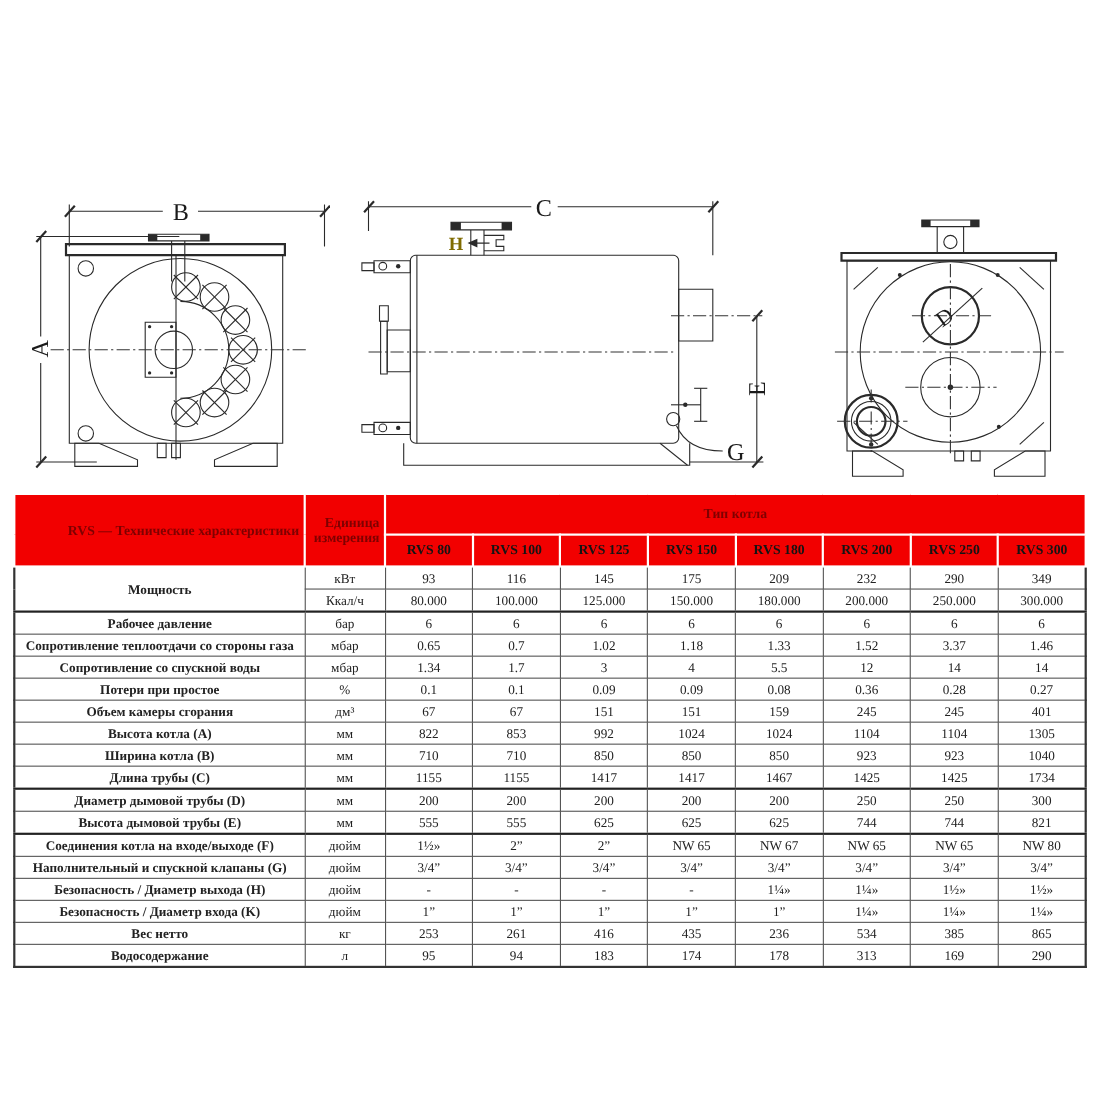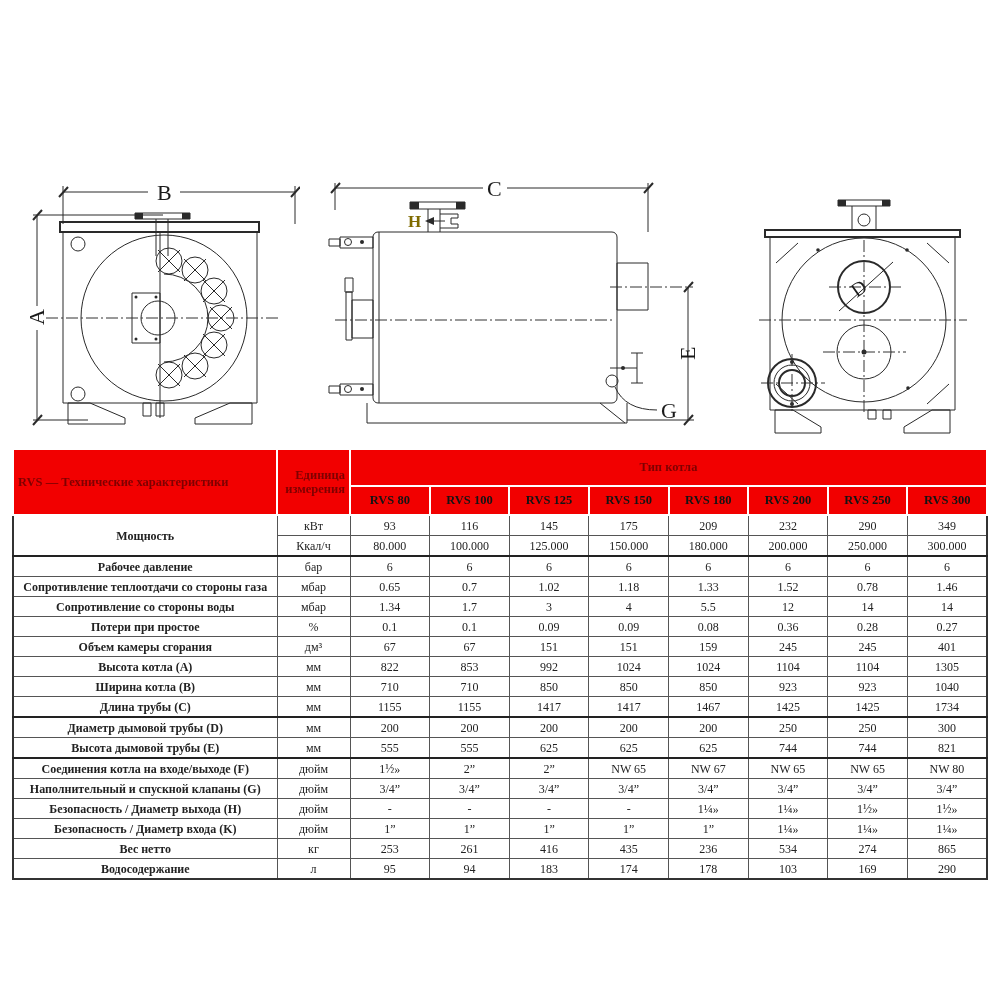--- a/index.html
+++ b/index.html
@@ -5,21 +5,21 @@
   html,body{margin:0;padding:0;background:#fff;}
   .page{position:relative;width:1000px;height:1000px;background:#fff;overflow:hidden;
         font-family:"Liberation Serif",serif;color:#1a1a1a;}
   .drawing{position:absolute;}
   svg line,svg path,svg rect,svg circle,svg polyline,svg polygon{vector-effect:non-scaling-stroke;}
 
   table.spec{position:absolute;left:12px;top:448px;width:976px;border-collapse:collapse;
              table-layout:fixed;border:2px solid #333;}
   table.spec th{background:var(--header_bg);border:2.5px solid #ffffff;
                 font-weight:bold;font-size:12.5px;line-height:1.15;padding:1px 4px;}
-  th.title{color:var(--header_text);text-align:left;height:62px;}
+  th.title{color:var(--header_text);text-align:right;height:62px;}
   th.unitcol{color:var(--header_text);text-align:right;}
   th.typecol{color:var(--header_text);height:31px;}
   th.model{color:var(--model_text);height:24px;text-align:center;}
   table.spec td{border:1px solid #555;font-size:12px;line-height:1;height:17px;
                 padding:1px 3px;text-align:center;color:#222;}
   td.param{text-align:left;padding-left:5px;font-size:12.5px;font-weight:bold;}
   tr.thick-top td{border-top:2px solid #222;margin-top:20px;}
   .dimtext{font-family:"Liberation Serif",serif;font-size:22px;fill:#1a1a1a;}
   .dd{stroke:#333;stroke-width:1;stroke-dasharray:12 3 2 3;fill:none;}
   .ln{stroke:#2a2a2a;stroke-width:1;fill:none;}
@@ -287,25 +287,25 @@
         </tr>
         <tr>
           <td class="param">Сопротивление теплоотдачи со стороны газа</td>
           <td>мбар</td>
           <td>0.65</td>
           <td>0.7</td>
           <td>1.02</td>
           <td>1.18</td>
           <td>1.33</td>
           <td>1.52</td>
-          <td>0.78</td>
+          <td>3.37</td>
           <td>1.46</td>
         </tr>
         <tr>
-          <td class="param">Сопротивление со стороны воды</td>
+          <td class="param">Сопротивление со спускной воды</td>
           <td>мбар</td>
           <td>1.34</td>
           <td>1.7</td>
           <td>3</td>
           <td>4</td>
           <td>5.5</td>
           <td>12</td>
           <td>14</td>
           <td>14</td>
         </tr>
@@ -443,31 +443,31 @@
         </tr>
         <tr>
           <td class="param">Вес нетто</td>
           <td>кг</td>
           <td>253</td>
           <td>261</td>
           <td>416</td>
           <td>435</td>
           <td>236</td>
           <td>534</td>
-          <td>274</td>
+          <td>385</td>
           <td>865</td>
         </tr>
         <tr>
           <td class="param">Водосодержание</td>
           <td>л</td>
           <td>95</td>
           <td>94</td>
           <td>183</td>
           <td>174</td>
           <td>178</td>
-          <td>103</td>
+          <td>313</td>
           <td>169</td>
           <td>290</td>
         </tr>
       </tbody>
   </table>
 
 </div>
 
 </body></html>

